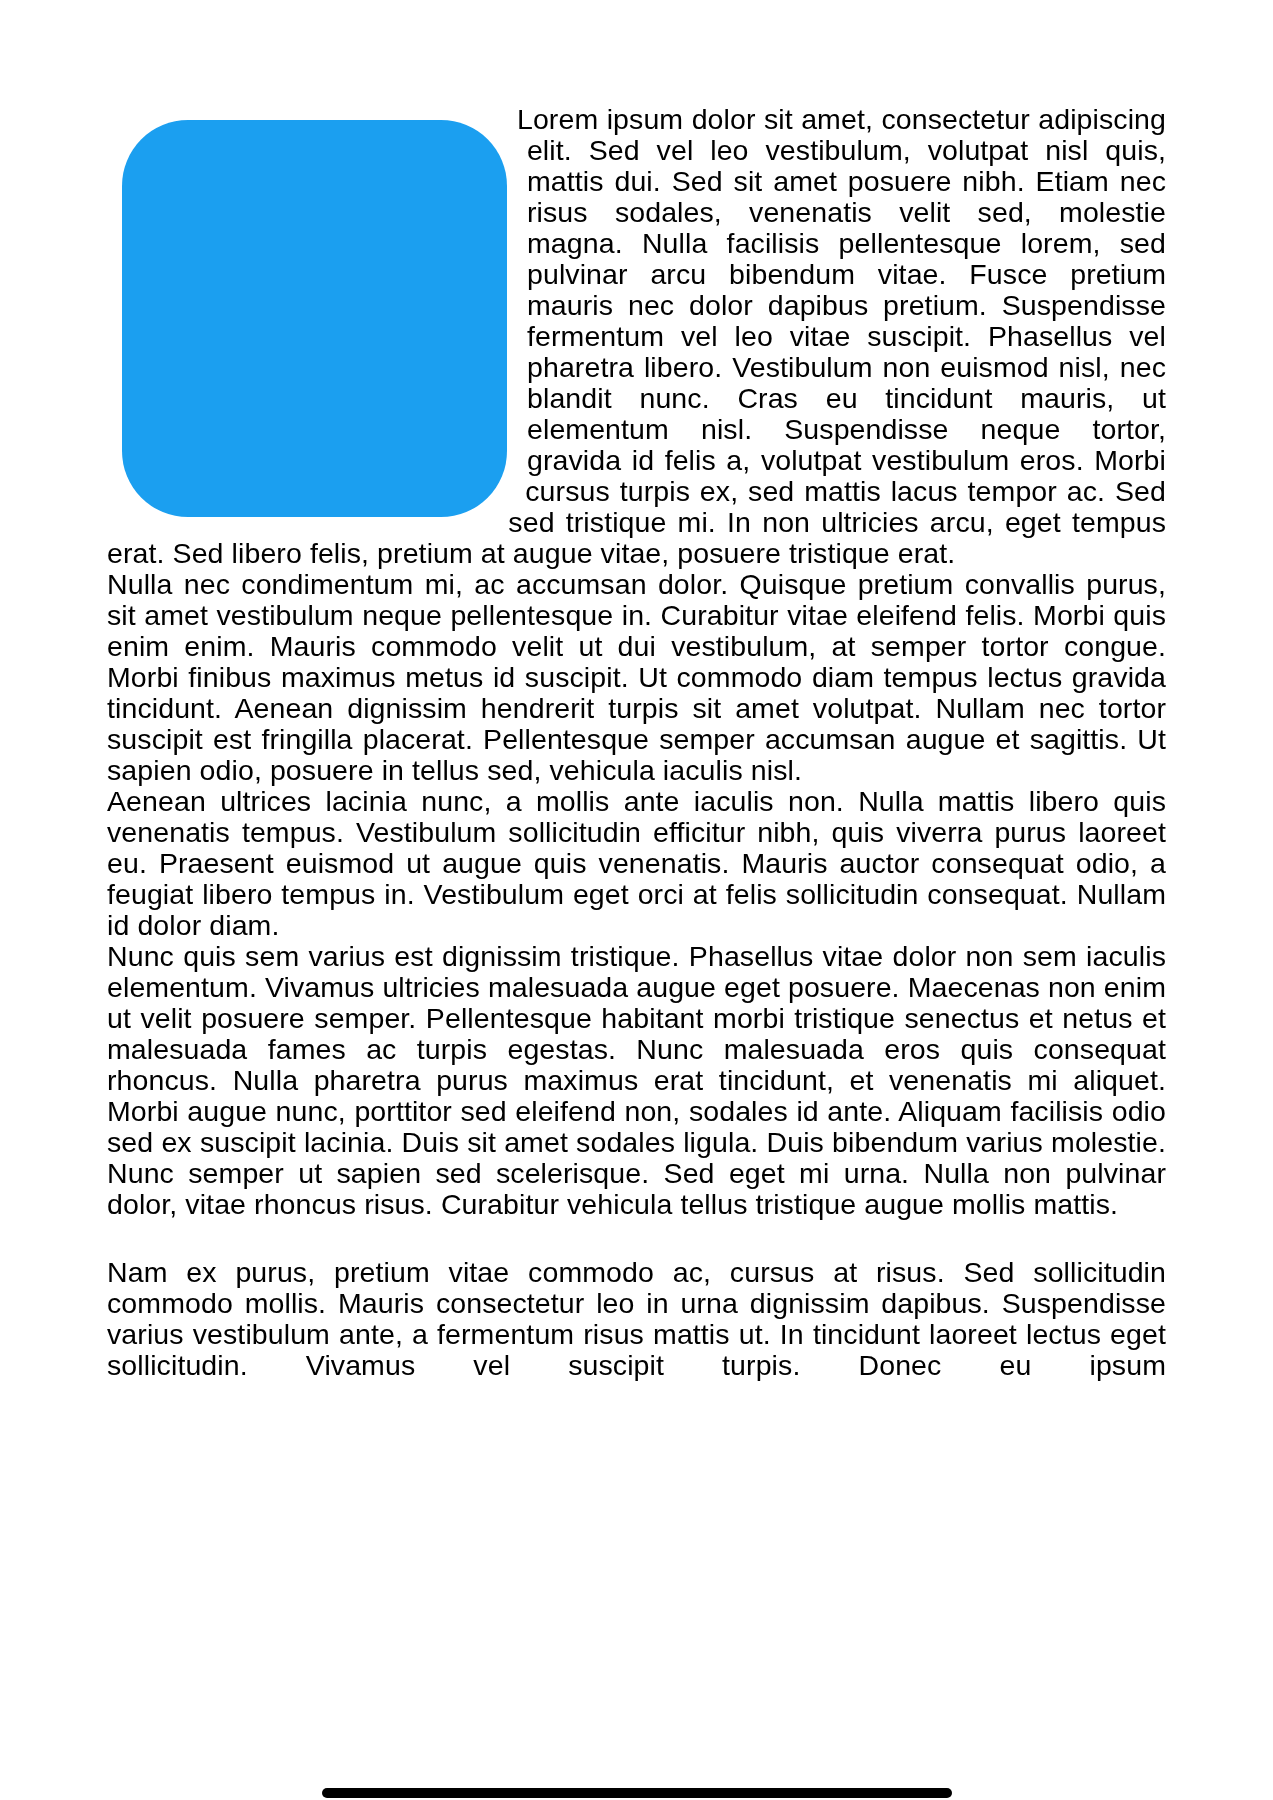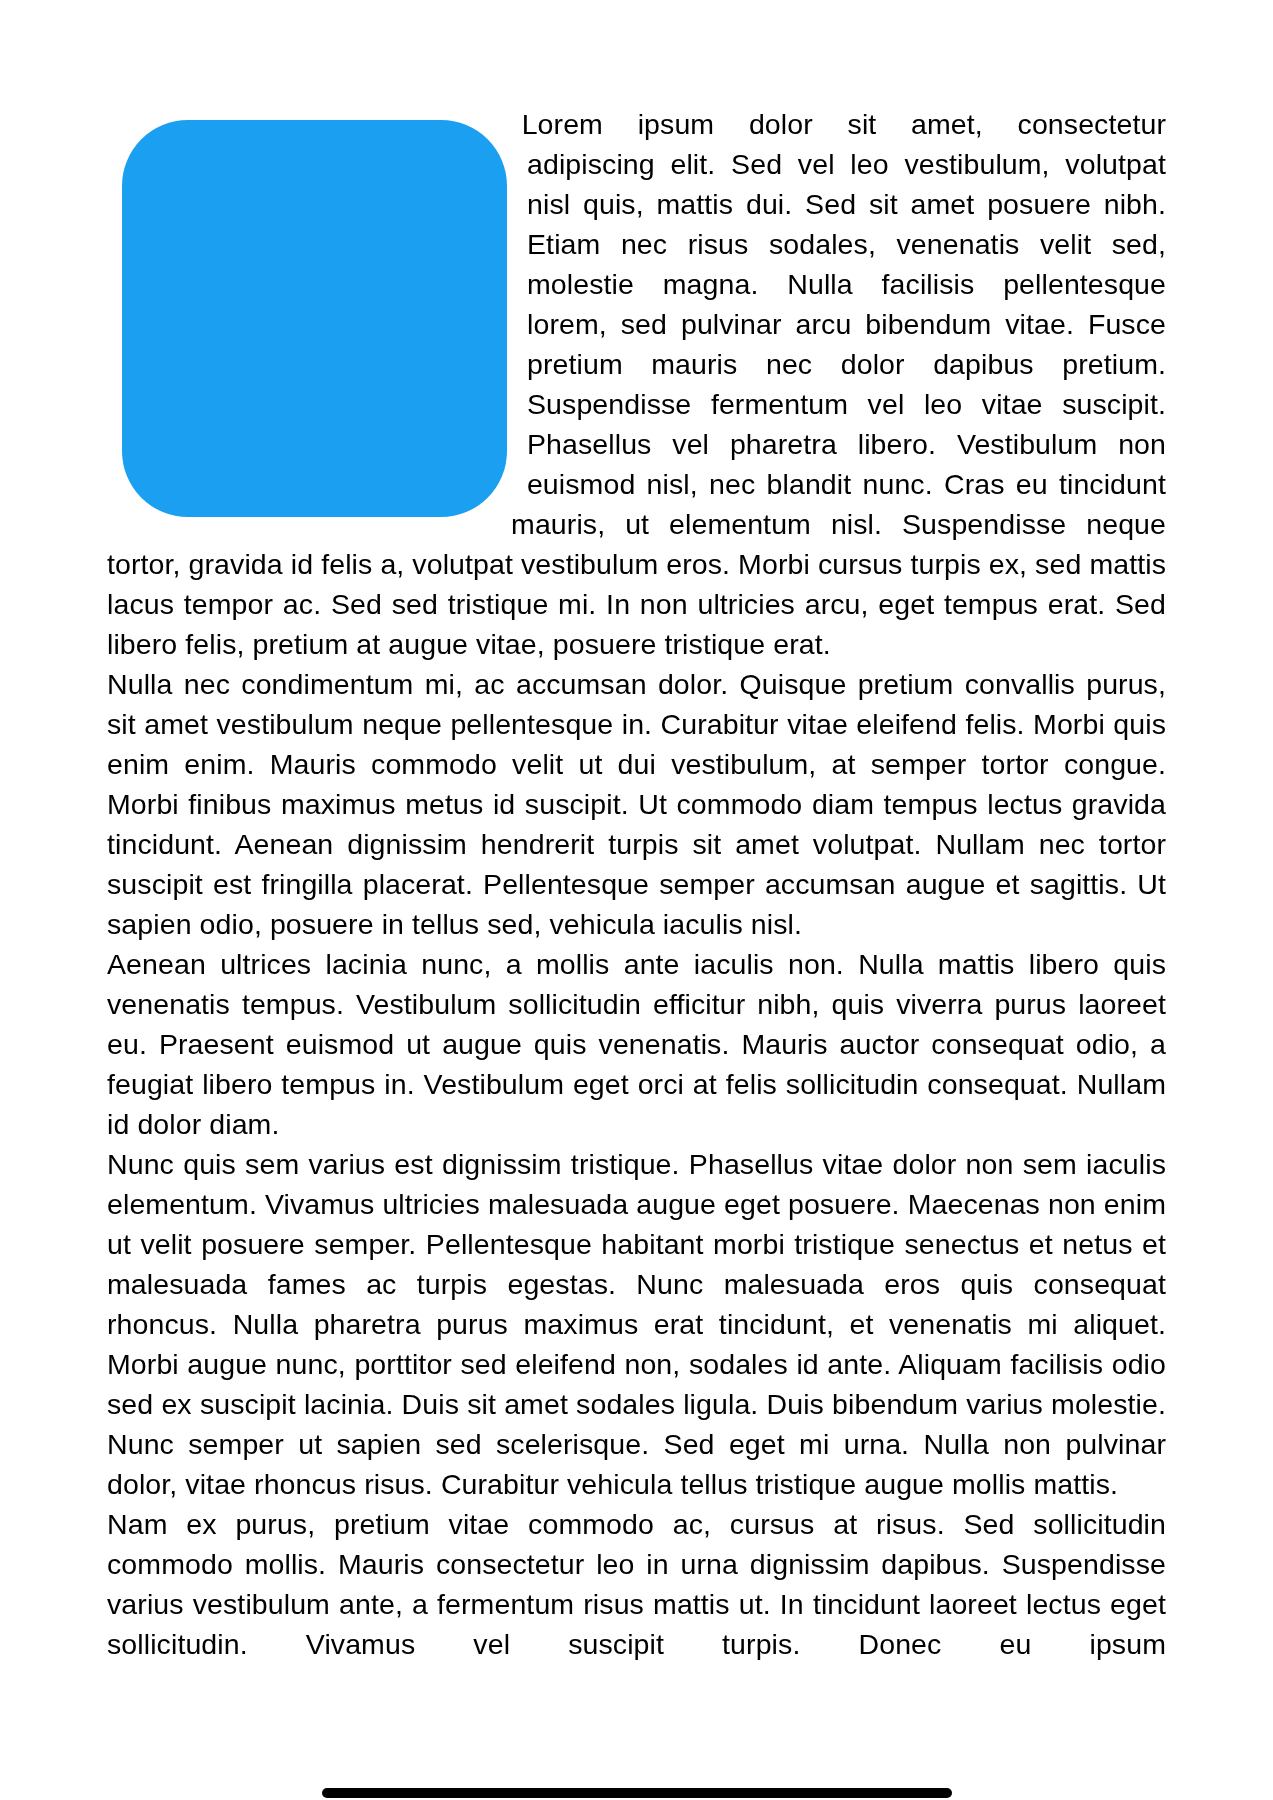--- a/index.html
+++ b/index.html
@@ -24,27 +24,28 @@
     width: 385px;
     height: 397px;
     border-radius: 66px;
     margin: 16px 20px 10px 15px;
     shape-outside: margin-box;
     background: #1b9ff0; 
   }
   p.para {
     margin: 0;
     font-size: 28.5px;
-    line-height: 40px;
+    line-height: 31px;
     text-align: justify;
     letter-spacing: 0.1px;
     color: inherit;
   }
   p.para.justify-last {
     text-align-last: justify;
+    margin-top: 37px;
   }
   .home-indicator {
     position: absolute;
     left: 50%;
     transform: translateX(-50%);
     bottom: 2px;
     width: 630px;
     height: 10px;
     border-radius: 6px;
     background: #000000; 

